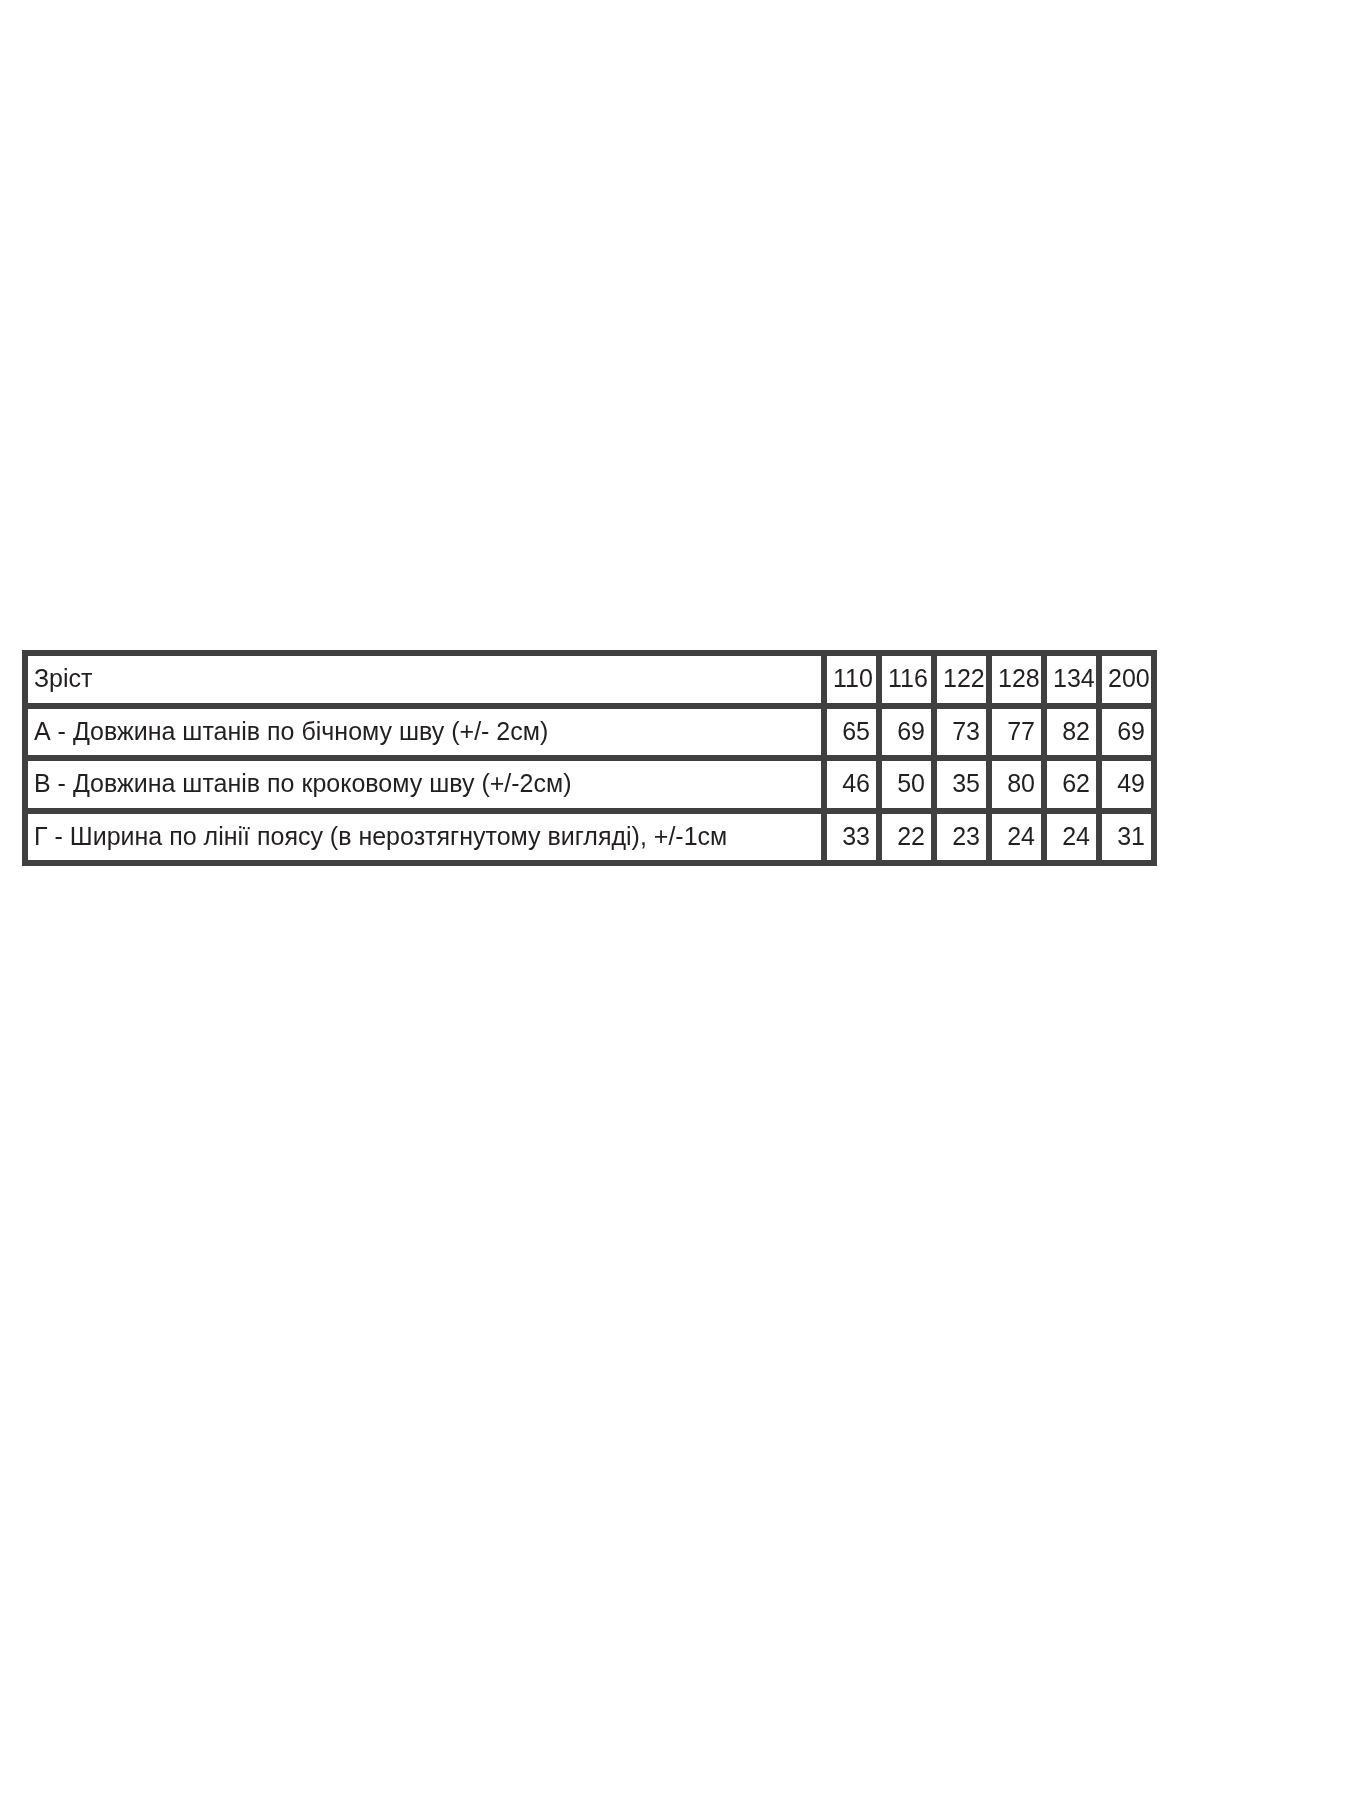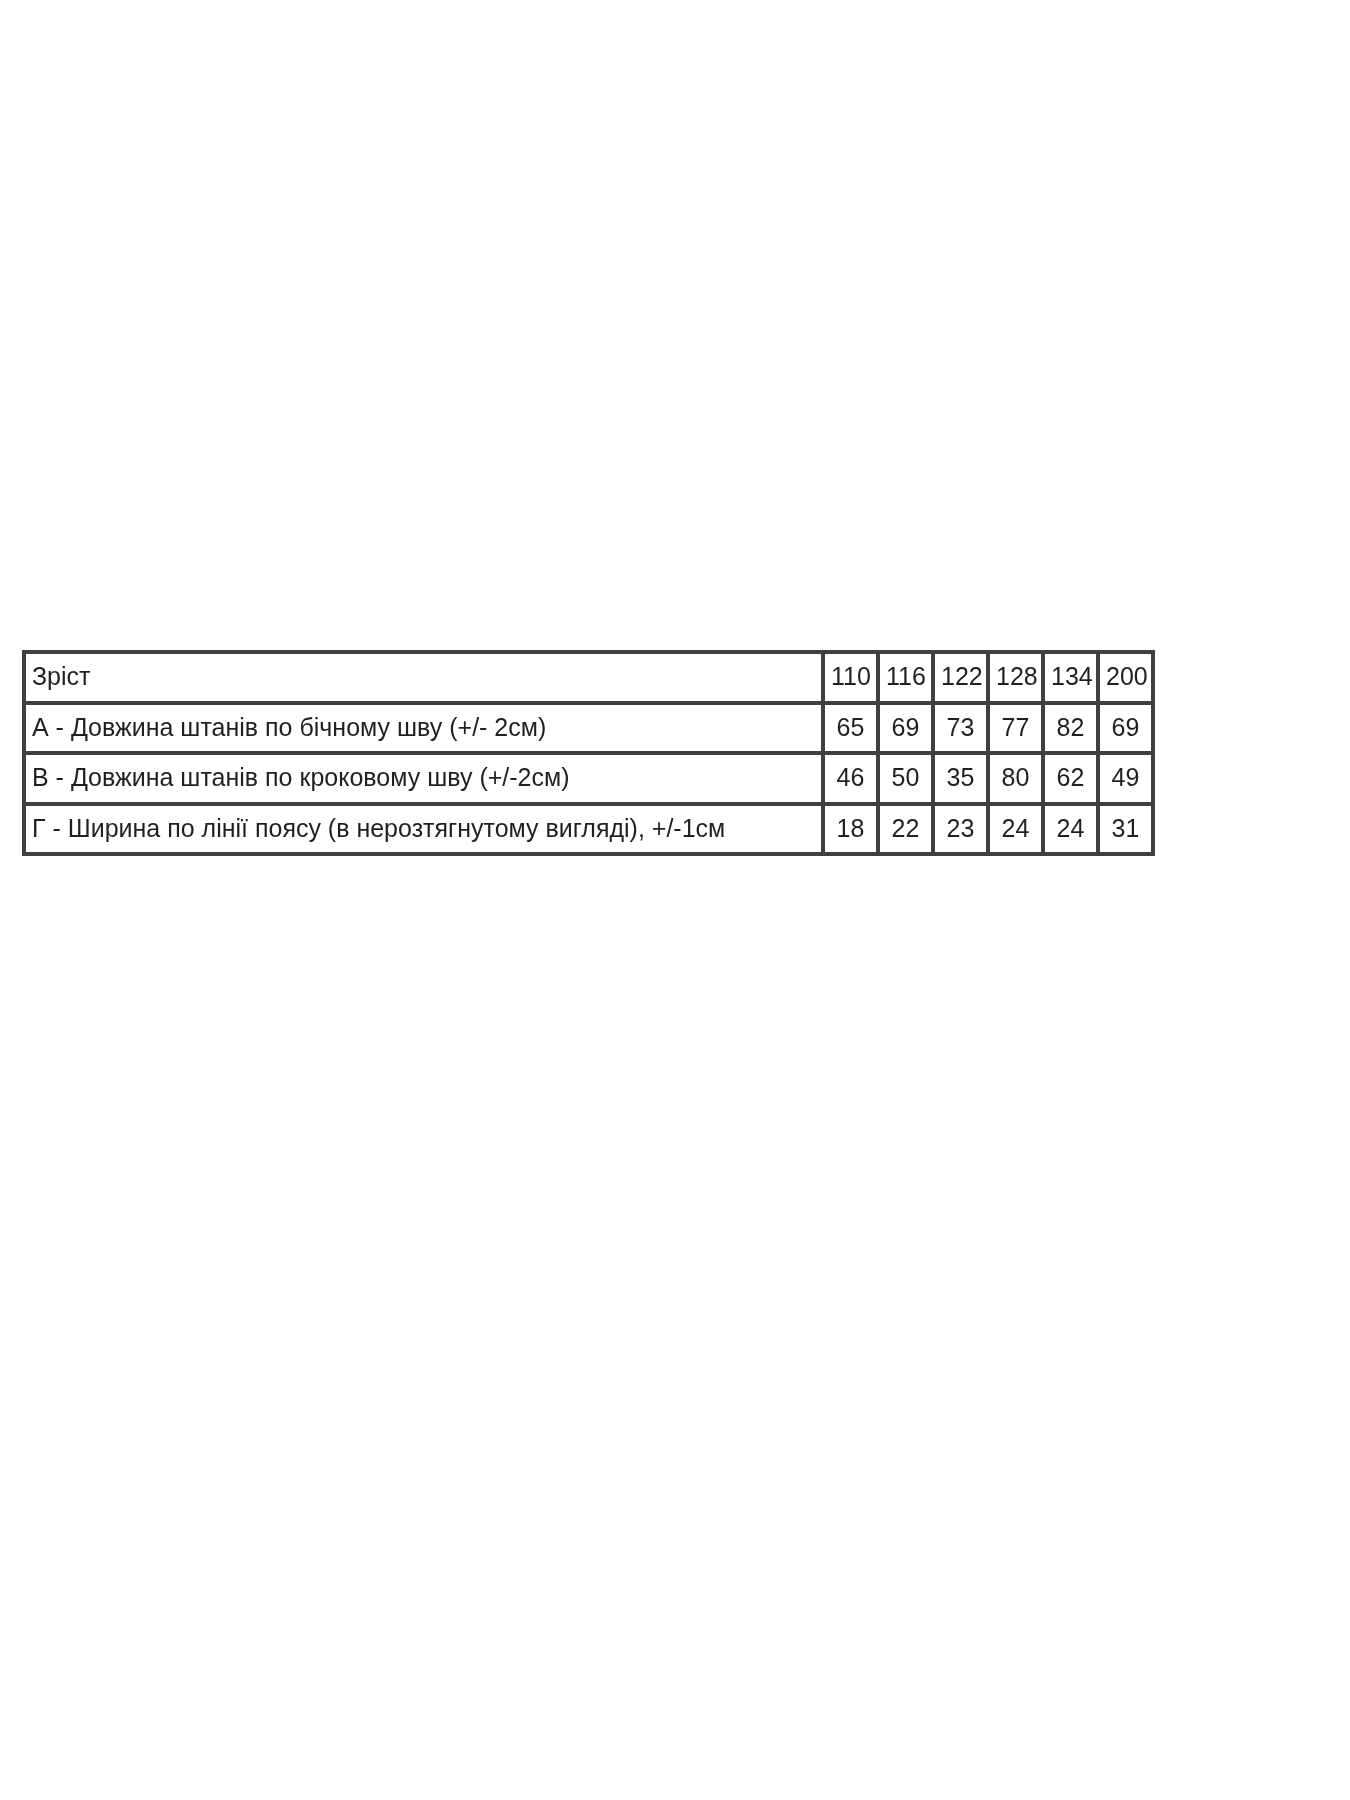--- a/index.html
+++ b/index.html
@@ -28,36 +28,36 @@
     top: 650px;
     width: 1133px;
   }
   table.size-table {
     border-collapse: collapse;
     table-layout: fixed;
     width: 1133px;
     border: 3px solid #231f20;
   }
   table.size-table td {
-    border: 4px solid #404040;
+    border: 6px solid #404040;
     font-size: 25px;
     line-height: 1.1;
     color: #231f20;
     padding: 9px 6px 10px 6px;
     vertical-align: middle;
     white-space: nowrap;
     overflow: hidden;
   }
   td.label-cell {
     text-align: left;
     padding-left: 8px;
     padding-right: 2px;
   }
   td.val-cell {
-    text-align: center;
+    text-align: right;
     padding-left: 8px;
     padding-right: 4px;
   }
   col.c-label { width: 799px; }
   col.c-v { width: 55px; }
 </style>
 </head>
 <body>
 
 <div class="sheet">
@@ -95,21 +95,21 @@
           <td class="label-cell">В - Довжина штанів по кроковому шву (+/-2см)</td>
           <td class="val-cell">46</td>
           <td class="val-cell">50</td>
           <td class="val-cell">35</td>
           <td class="val-cell">80</td>
           <td class="val-cell">62</td>
           <td class="val-cell">49</td>
         </tr>
         <tr>
           <td class="label-cell">Г - Ширина по лінії поясу (в нерозтягнутому вигляді), +/-1см</td>
-          <td class="val-cell">18</td>
+          <td class="val-cell">33</td>
           <td class="val-cell">22</td>
           <td class="val-cell">23</td>
           <td class="val-cell">24</td>
           <td class="val-cell">24</td>
           <td class="val-cell">31</td>
         </tr>
       </tbody>
     </table>
   </div>
 </div>

